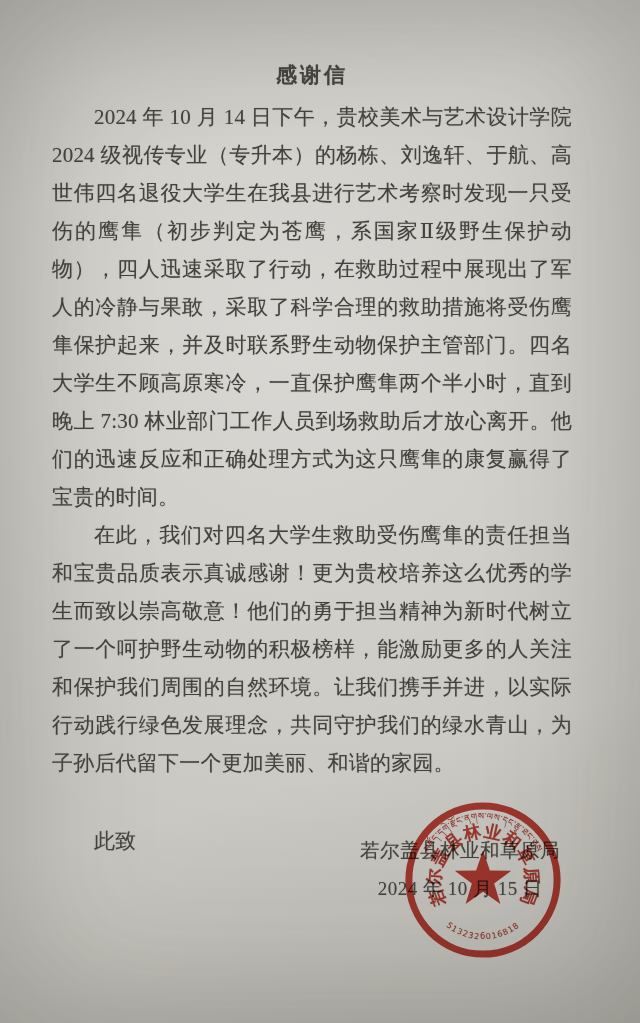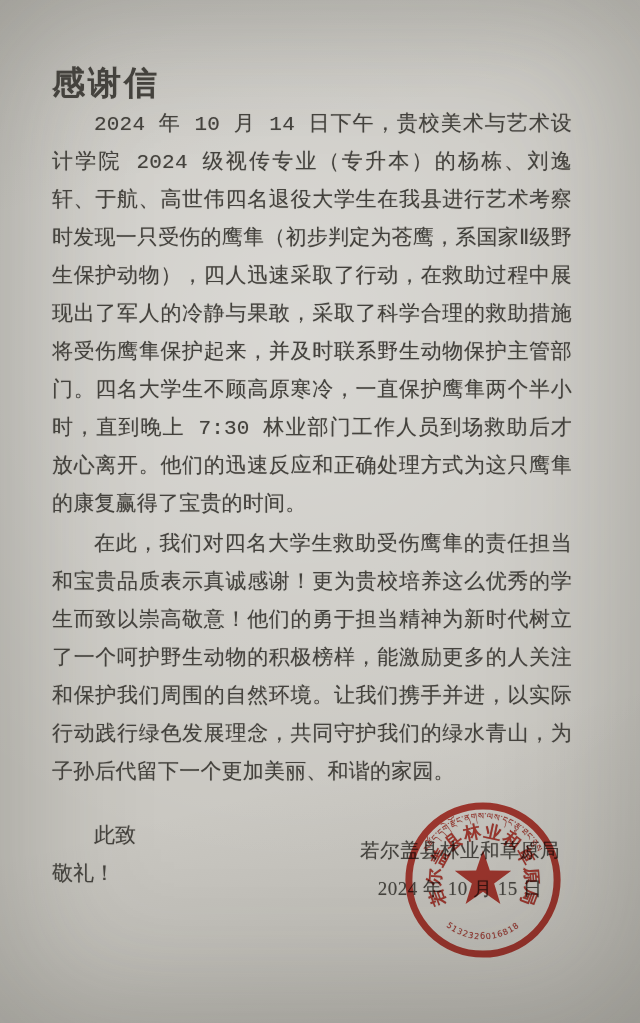--- a/index.html
+++ b/index.html
@@ -18,42 +18,43 @@
     box-shadow: inset 0 0 130px 18px rgba(62,60,54,0.26);
     overflow: hidden;
   }
   .letter {
     position: absolute; inset: 0;
     padding: 58px 68px 0 52px;
     color: #44423d;
     text-shadow: 0 0 1px rgba(68,66,61,0.38);
   }
   .title {
-    margin: 8px 0 0 0;
-    font-size: 33px;
+    margin: 0 0 0 0;
+    text-align: center;
+    font-size: 21px;
     font-weight: 600;
     letter-spacing: 3px;
     line-height: 34px;
   }
   .salutation {
     margin-top: 21px;
     font-size: 21px;
     line-height: 30px;
   }
   .para {
     margin: 0;
     font-size: 21px;
     line-height: 38px;
     text-align: justify;
     text-indent: 2em;
     letter-spacing: 0.2px;
   }
-  .para.first { margin-top: 6px; font-family: Liberation Mono, monospace; }
+  .para.first { margin-top: 6px; }
   .closing-cizhi {
-    margin-top: 26px;
+    margin-top: 40px;
     font-size: 21px;
     line-height: 38px;
     text-indent: 2em;
   }
   .closing-jingli {
     font-size: 21px;
     line-height: 38px;
   }
   .sign-block {
     position: absolute;
@@ -87,21 +88,20 @@
   <div class="letter">
 
     <h1 class="title">感谢信</h1>
 
 
     <p class="para first">2024 年 10 月 14 日下午，贵校美术与艺术设计学院 2024 级视传专业（专升本）的杨栋、刘逸轩、于航、高世伟四名退役大学生在我县进行艺术考察时发现一只受伤的鹰隼（初步判定为苍鹰，系国家Ⅱ级野生保护动物），四人迅速采取了行动，在救助过程中展现出了军人的冷静与果敢，采取了科学合理的救助措施将受伤鹰隼保护起来，并及时联系野生动物保护主管部门。四名大学生不顾高原寒冷，一直保护鹰隼两个半小时，直到晚上 7:30 林业部门工作人员到场救助后才放心离开。他们的迅速反应和正确处理方式为这只鹰隼的康复赢得了宝贵的时间。</p>
 
     <p class="para">在此，我们对四名大学生救助受伤鹰隼的责任担当和宝贵品质表示真诚感谢！更为贵校培养这么优秀的学生而致以崇高敬意！他们的勇于担当精神为新时代树立了一个呵护野生动物的积极榜样，能激励更多的人关注和保护我们周围的自然环境。让我们携手并进，以实际行动践行绿色发展理念，共同守护我们的绿水青山，为子孙后代留下一个更加美丽、和谐的家园。</p>
 
     <div class="closing-cizhi">此致</div>
-    <div class="closing-jingli">敬礼！</div>
 
     <div class="sign-block">
       <div class="sign-org">若尔盖县林业和草原局</div>
       <div class="sign-date">2024 年 10 月 15 日</div>
     </div>
 
     <svg class="seal" viewBox="0 0 200 200" aria-hidden="true">
       <defs>
         <path id="tib-arc" d="M 26.7 126.7 A 78 78 0 1 1 173.3 126.7" fill="none"></path>
         <path id="chn-arc" d="M 54.95 131.55 A 55 55 0 1 1 145.05 131.55" fill="none"></path>

